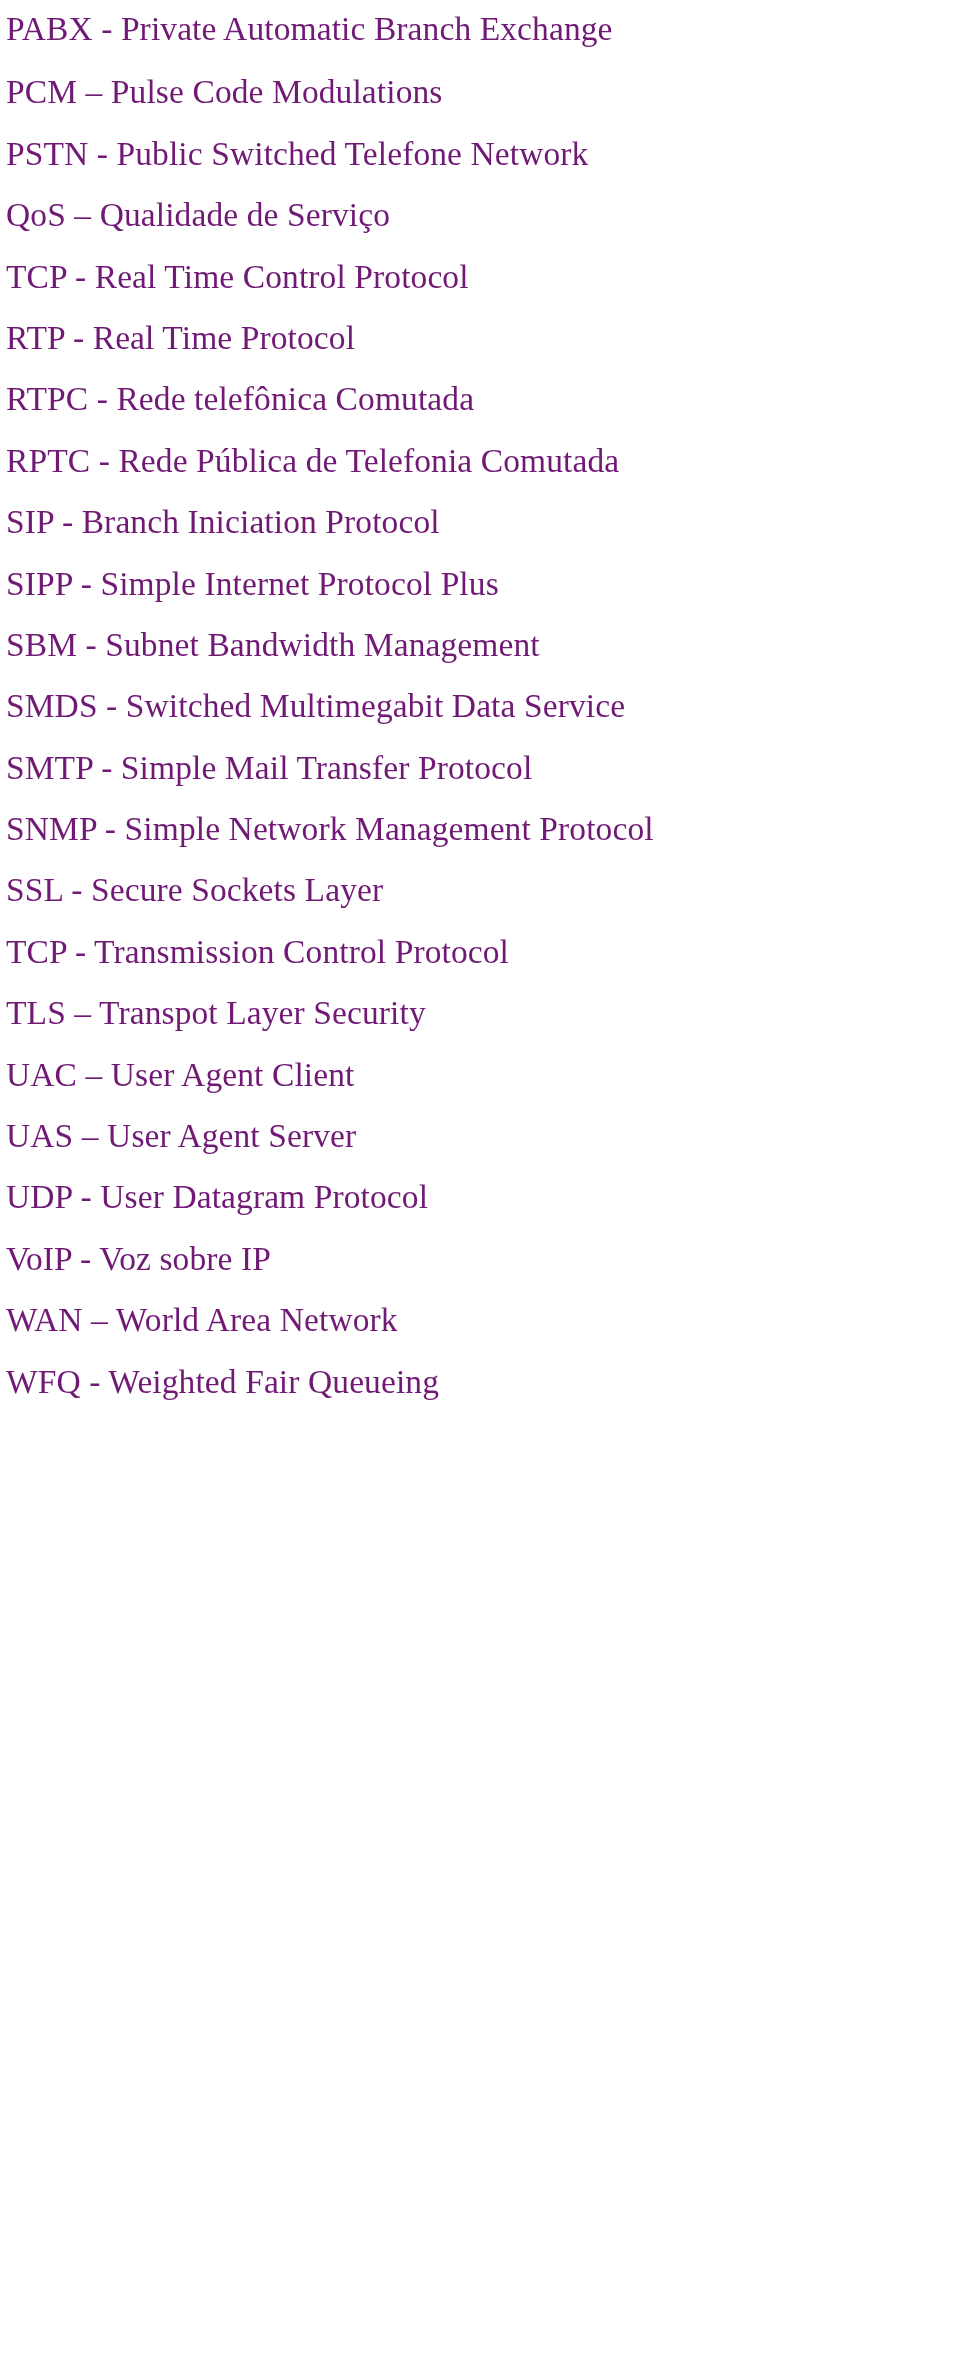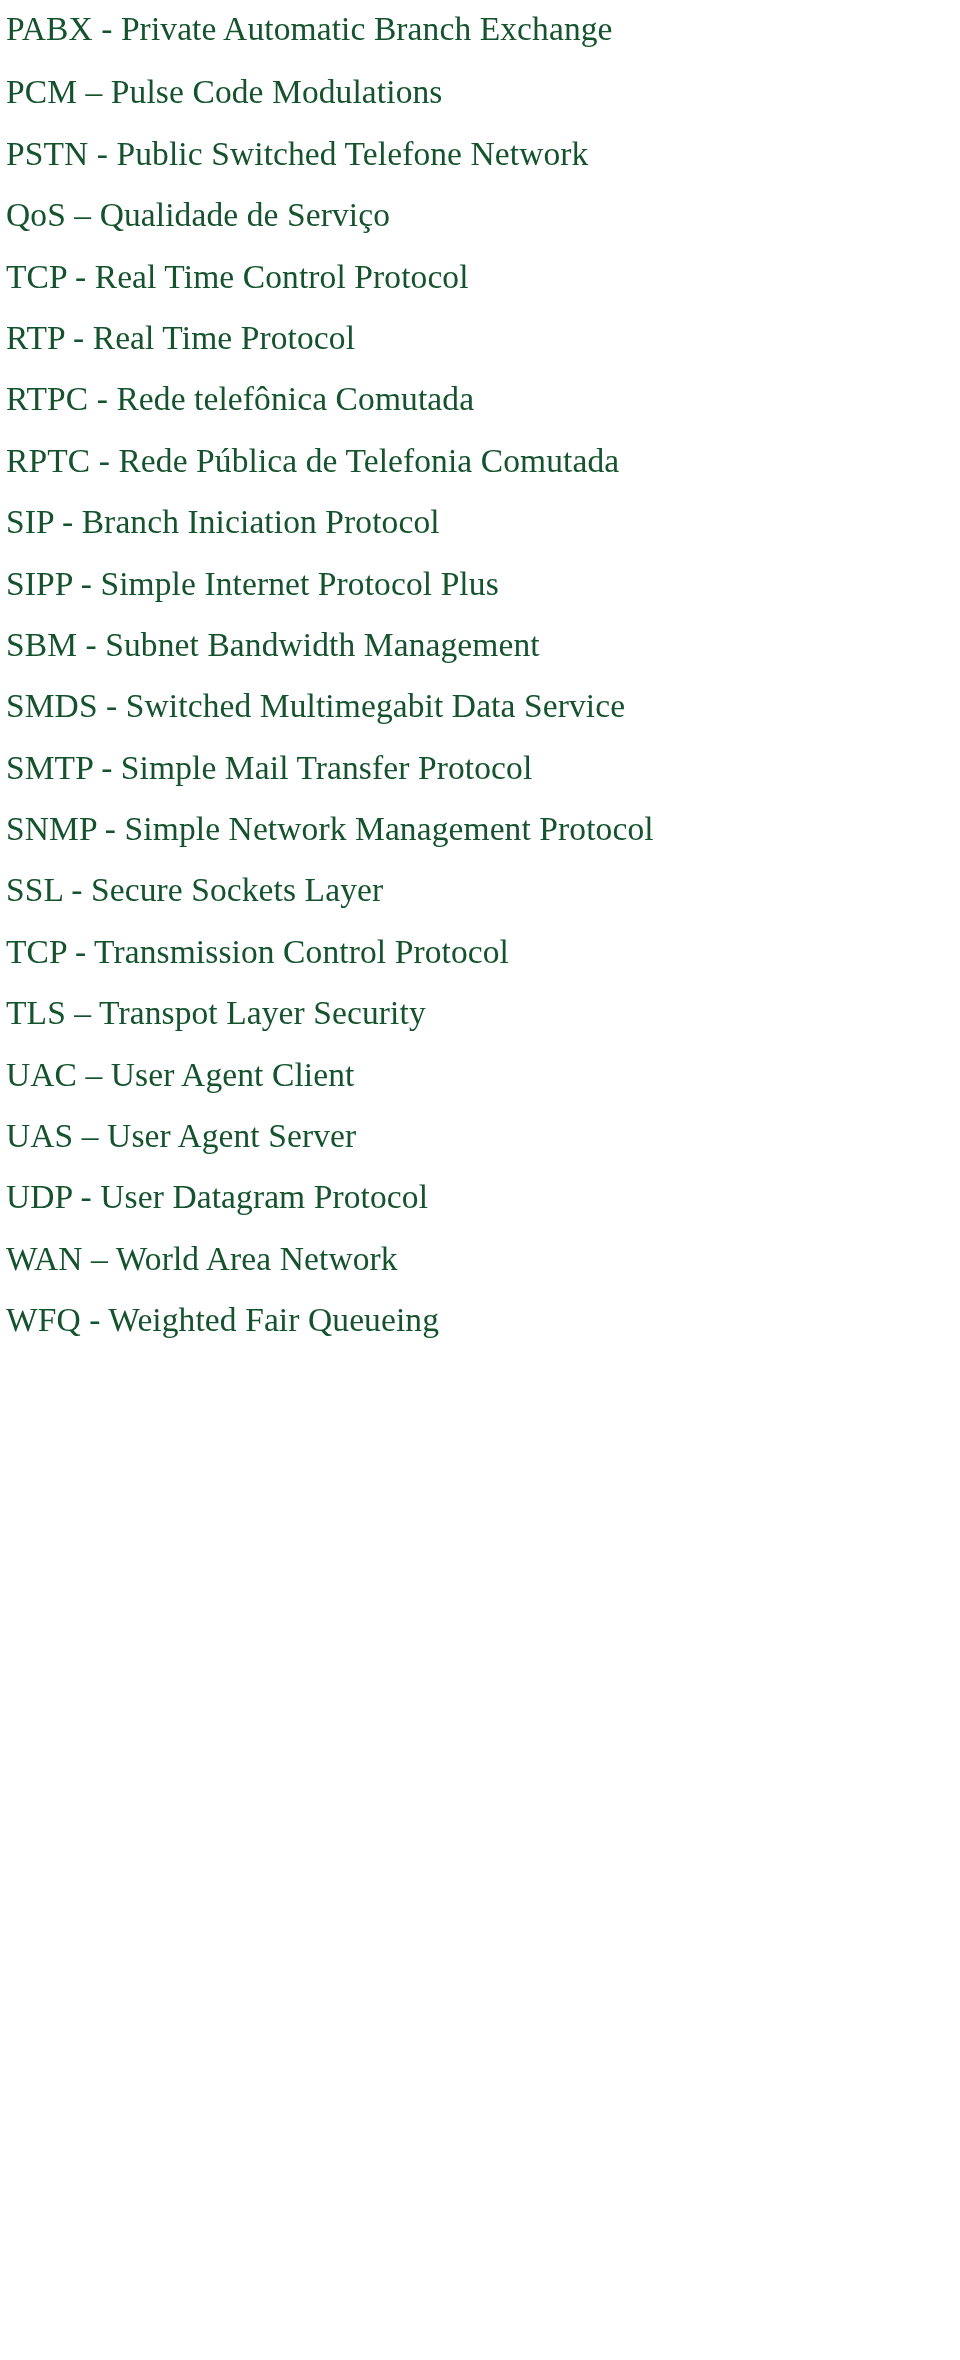--- a/index.html
+++ b/index.html
@@ -39,21 +39,21 @@
   .glossary-entry {
     display: block;
     margin: 0;
     padding: 0 4px 0 6px;
     height: 61.4px;
     line-height: 61.4px;
     white-space: nowrap;
     font-size: 33.5px;
     font-weight: 400;
     letter-spacing: 0.1px;
-    color: #14532d;
+    color: #701a75;
   }
 
   .entry-text {
     display: inline;
   }
 
   
   .glossary-entry:first-child {
     line-height: 58px;
   }
@@ -76,16 +76,17 @@
       <li class="glossary-entry"><span class="entry-text">SBM - Subnet Bandwidth Management</span></li>
       <li class="glossary-entry"><span class="entry-text">SMDS - Switched Multimegabit Data Service</span></li>
       <li class="glossary-entry"><span class="entry-text">SMTP - Simple Mail Transfer Protocol</span></li>
       <li class="glossary-entry"><span class="entry-text">SNMP - Simple Network Management Protocol</span></li>
       <li class="glossary-entry"><span class="entry-text">SSL - Secure Sockets Layer</span></li>
       <li class="glossary-entry"><span class="entry-text">TCP - Transmission Control Protocol</span></li>
       <li class="glossary-entry"><span class="entry-text">TLS – Transpot Layer Security</span></li>
       <li class="glossary-entry"><span class="entry-text">UAC – User Agent Client</span></li>
       <li class="glossary-entry"><span class="entry-text">UAS – User Agent Server</span></li>
       <li class="glossary-entry"><span class="entry-text">UDP - User Datagram Protocol</span></li>
+      <li class="glossary-entry"><span class="entry-text">VoIP - Voz sobre IP</span></li>
       <li class="glossary-entry"><span class="entry-text">WAN – World Area Network</span></li>
       <li class="glossary-entry"><span class="entry-text">WFQ - Weighted Fair Queueing</span></li>
     </ul>
 </div>
 
 </body></html>

